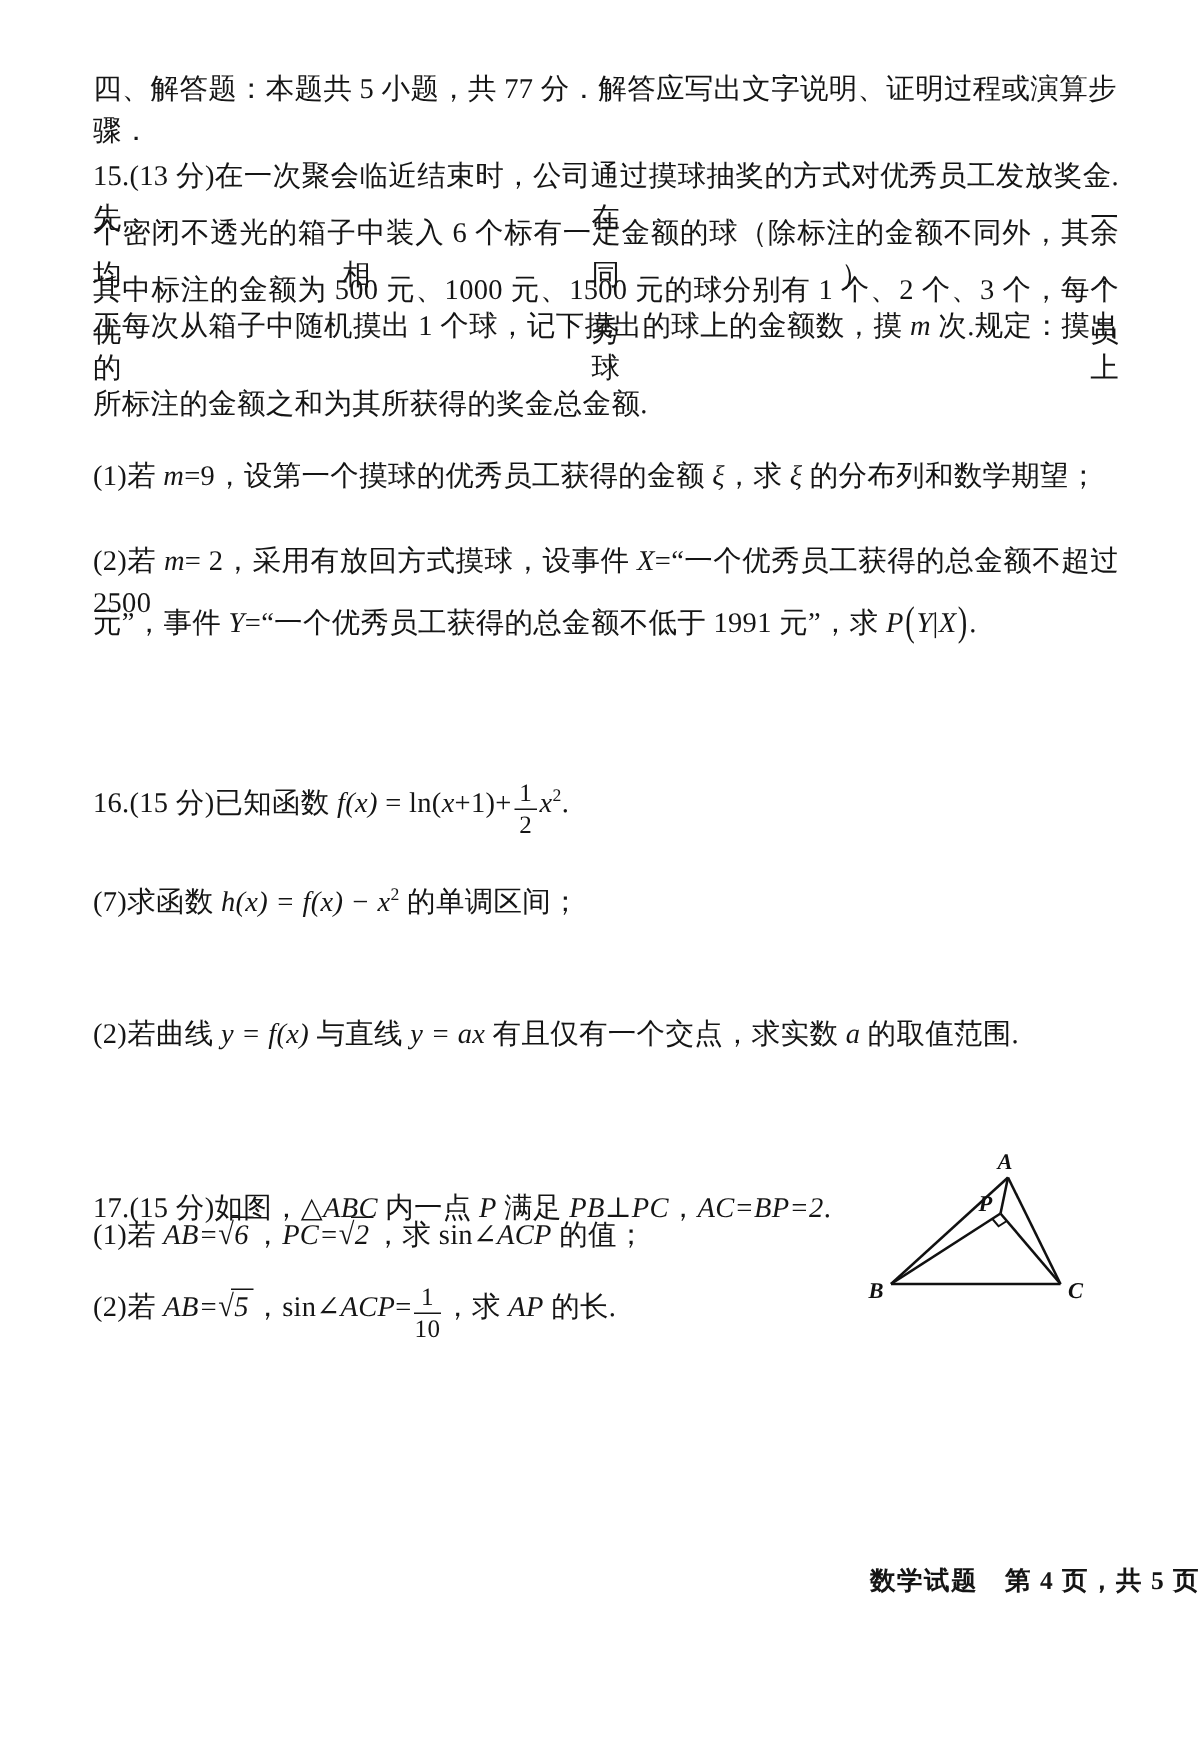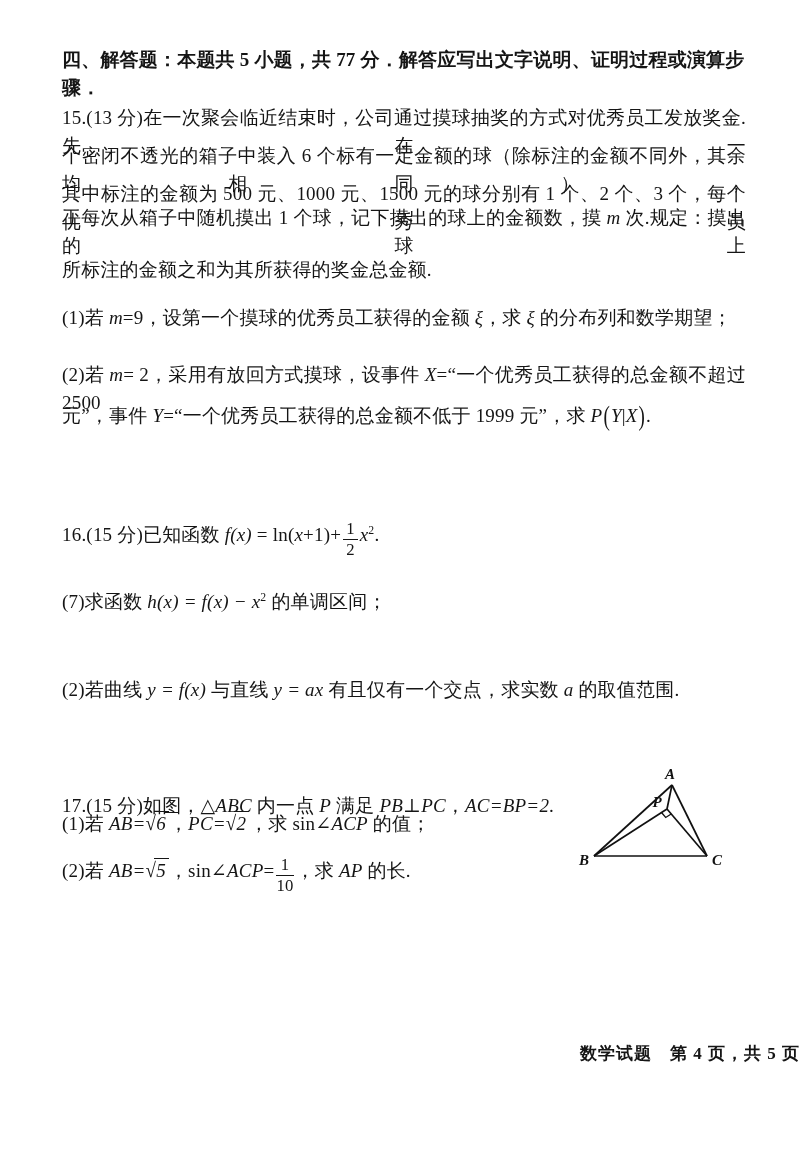--- a/index.html
+++ b/index.html
@@ -6,21 +6,21 @@
   body{
     width:800px;height:1169px;position:relative;background:#ffffff;
     font-family:"Liberation Serif","DejaVu Serif",serif;
     color:#151515;overflow:hidden;
   }
   .line{
     position:absolute;left:62px;width:684px;
     font-size:19px;line-height:1.45;letter-spacing:0.2px;
   }
   .jline{text-align:justify;text-align-last:justify;}
-  .bold{font-weight:bold;}
+  .bold{font-weight:normal;}
   .it{font-style:italic;font-family:"Liberation Serif","DejaVu Serif",serif;}
   sup{font-size:0.62em;}
   .frac{display:inline-block;text-align:center;vertical-align:-0.8em;line-height:1.05;font-size:0.88em;margin:0 2px;}
   .frac .num{display:block;border-bottom:1.4px solid #151515;padding:0 3px 1px;}
   .frac .den{display:block;padding-top:1px;}
   .sqrt{display:inline-block;white-space:nowrap;}
   .sqrt .sign{display:inline-block;transform:scaleY(1.08);}
   .sqrt .rad{border-top:1.5px solid #151515;margin-left:-2px;padding:1px 3px 0 2px;font-style:italic;}
   .bp{display:inline-block;transform:scaleY(1.45);margin:0 1px;}
   .footer{
@@ -37,21 +37,21 @@
 
 <div class="line jline" style="top:104px">15.(13 分)在一次聚会临近结束时，公司通过摸球抽奖的方式对优秀员工发放奖金.先在一</div>
 <div class="line jline" style="top:142px">个密闭不透光的箱子中装入 6 个标有一定金额的球（除标注的金额不同外，其余均相同），</div>
 <div class="line jline" style="top:180px">其中标注的金额为 500 元、1000 元、1500 元的球分别有 1 个、2 个、3 个，每个优秀员</div>
 <div class="line jline" style="top:204px"><span>工每次从箱子中随机摸出 1 个球，记下摸出的球上的金额数，摸 </span><span class="it">m</span><span> 次.规定：摸出的球上</span></div>
 <div class="line" style="top:256px">所标注的金额之和为其所获得的奖金总金额.</div>
 
 <div class="line" style="top:304px"><span>(1)若 </span><span class="it">m</span><span>=9，设第一个摸球的优秀员工获得的金额 </span><span class="it">ξ</span><span>，求 </span><span class="it">ξ</span><span> 的分布列和数学期望；</span></div>
 
 <div class="line jline" style="top:361px"><span>(2)若 </span><span class="it">m</span><span>= 2，采用有放回方式摸球，设事件 </span><span class="it">X</span><span>=“一个优秀员工获得的总金额不超过 2500</span></div>
-<div class="line" style="top:402px"><span>元”，事件 </span><span class="it">Y</span><span>=“一个优秀员工获得的总金额不低于 1999 元”，求 </span><span class="it">P</span><span class="bp">(</span><span class="it">Y</span><span>|</span><span class="it">X</span><span class="bp">)</span><span>.</span></div>
+<div class="line" style="top:402px"><span>元”，事件 </span><span class="it">Y</span><span>=“一个优秀员工获得的总金额不低于 1991 元”，求 </span><span class="it">P</span><span class="bp">(</span><span class="it">Y</span><span>|</span><span class="it">X</span><span class="bp">)</span><span>.</span></div>
 
 <div class="line" style="top:520px"><span>16.(15 分)已知函数 </span><span class="it">f(x)</span><span> = ln(</span><span class="it">x</span><span>+1)+</span><span class="frac"><span class="num">1</span><span class="den">2</span></span><span class="it">x</span><sup>2</sup><span>.</span></div>
 
 <div class="line" style="top:588px"><span>(7)求函数 </span><span class="it">h(x) = f(x) − x</span><sup>2</sup><span> 的单调区间；</span></div>
 
 <div class="line" style="top:676px"><span>(2)若曲线 </span><span class="it">y = f(x)</span><span> 与直线 </span><span class="it">y = ax</span><span> 有且仅有一个交点，求实数 </span><span class="it">a</span><span> 的取值范围.</span></div>
 
 <div class="line" style="top:792px"><span>17.(15 分)如图，</span><span class="it">△ABC</span><span> 内一点 </span><span class="it">P</span><span> 满足 </span><span class="it">PB⊥PC</span><span>，</span><span class="it">AC=BP=2</span><span>.</span></div>
 
 <div class="line" style="top:810px"><span>(1)若 </span><span class="it">AB=</span><span class="sqrt"><span class="sign">√</span><span class="rad">6</span></span><span>，</span><span class="it">PC=</span><span class="sqrt"><span class="sign">√</span><span class="rad">2</span></span><span>，求 sin∠</span><span class="it">ACP</span><span> 的值；</span></div>

